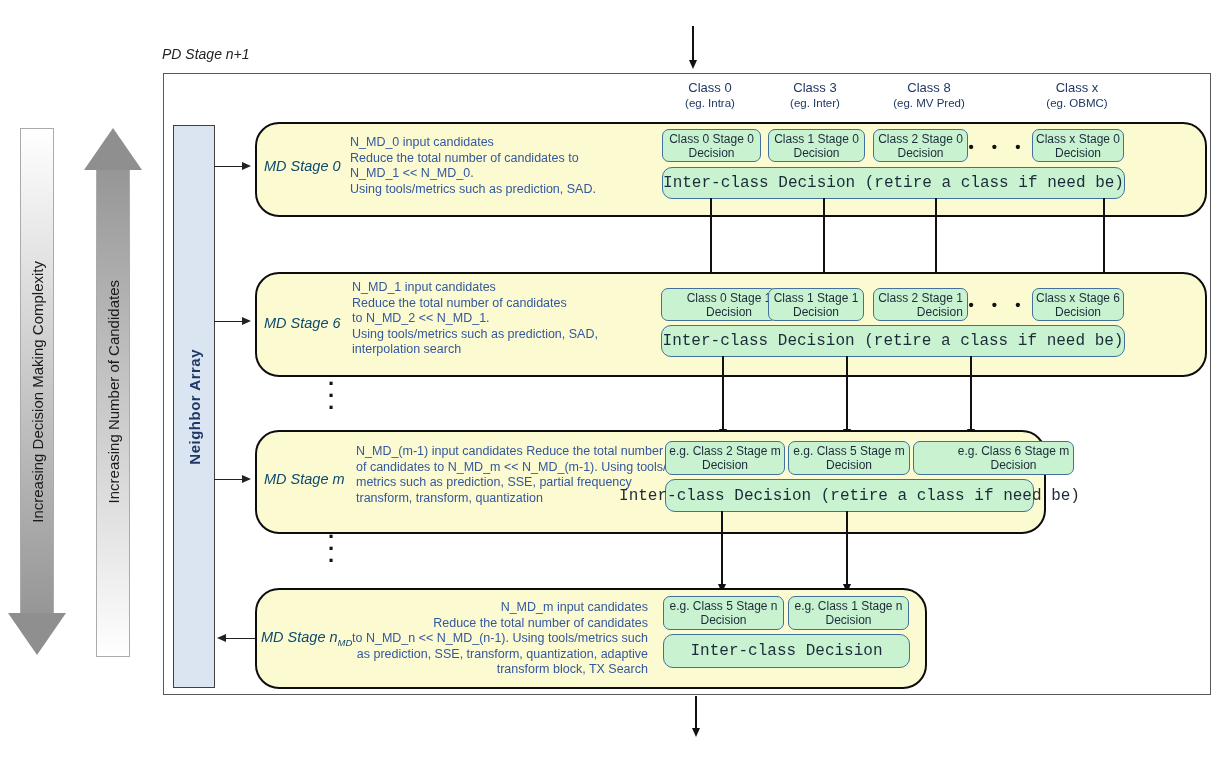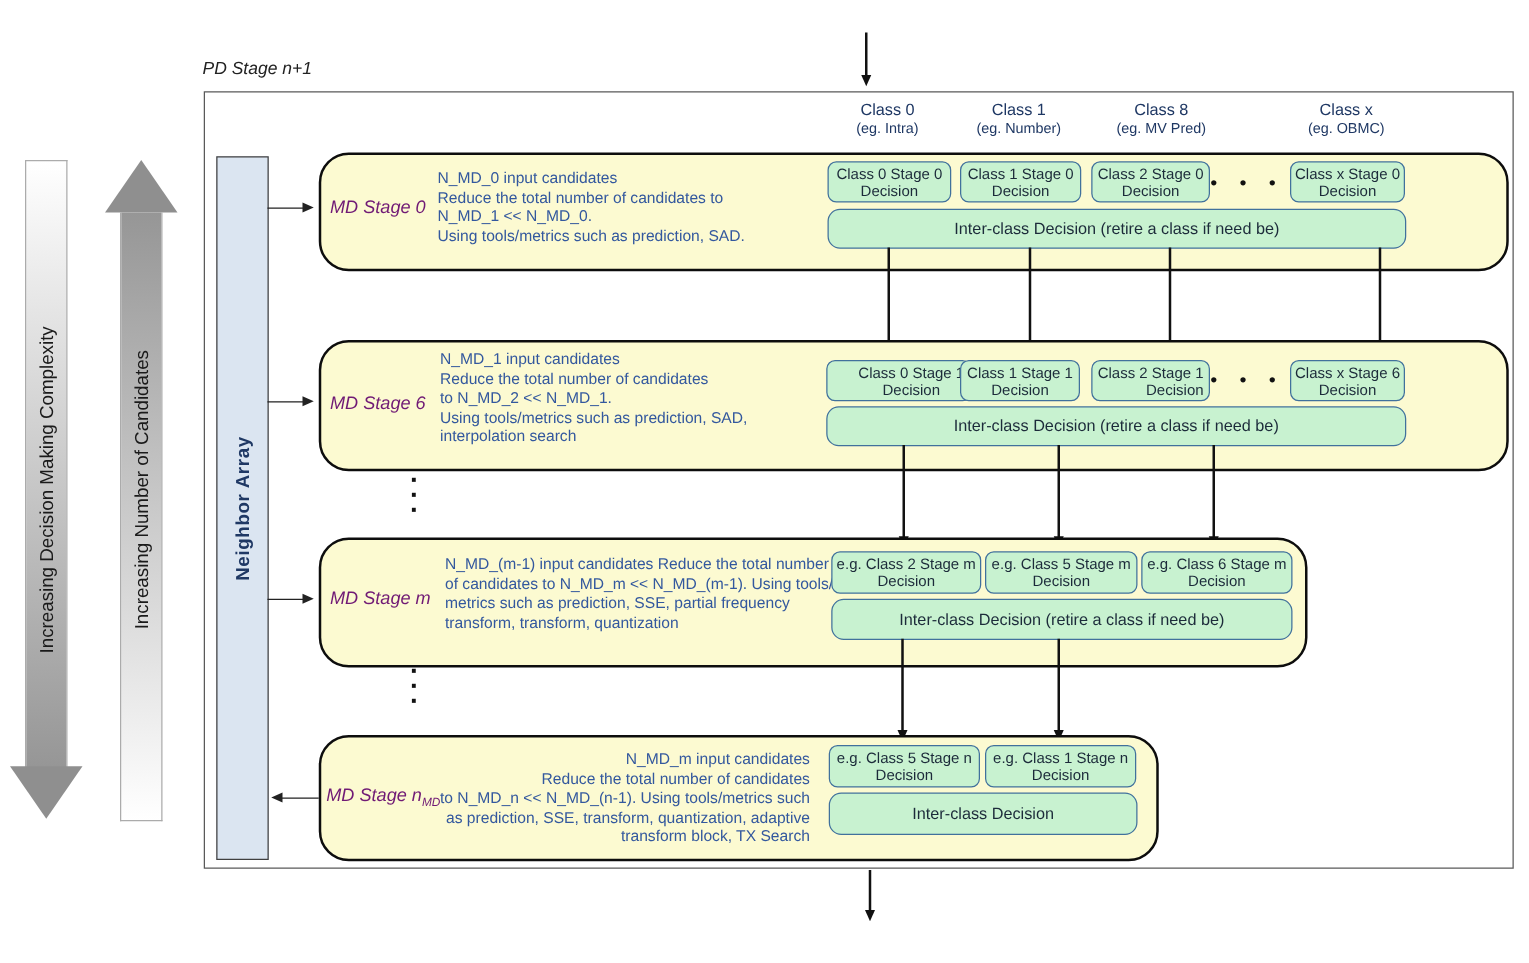--- a/index.html
+++ b/index.html
@@ -9,27 +9,27 @@
   .caption{font-style:italic;font-size:15px;color:#111;text-align:center;}
   .outer-box{border:1.6px solid #595959;background:transparent;}
   .pd-label{font-style:italic;font-size:14px;color:#222;}
   .hdr{text-align:center;color:#1f3864;}
   .hdr .name{font-size:13px;line-height:17px;display:block;}
   .hdr .ex{font-size:11.5px;line-height:14px;display:block;}
   .neighbor{background:#dbe5f1;border:1.4px solid #404040;display:flex;align-items:center;justify-content:center;}
   .vtext{writing-mode:vertical-rl;transform:rotate(180deg);}
   .neighbor .vtext{font-weight:bold;font-size:15px;color:#1f3864;letter-spacing:.5px;}
   .stage-box{background:#fcfad1;border:2.5px solid #0d0d0d;border-radius:24px;}
-  .stage-label{font-style:italic;font-size:14.5px;color:#701a75;white-space:nowrap;}
+  .stage-label{font-style:italic;font-size:14.5px;color:#0c4a6e;white-space:nowrap;}
   .stage-label sub{font-size:9.5px;}
   .desc{font-size:12.5px;line-height:15.6px;color:#33589e;white-space:pre-line;}
   .decision{background:#c8f2d0;border:1.5px solid #41719c;border-radius:7px;
             display:flex;align-items:center;justify-content:center;text-align:center;
             font-size:12px;line-height:14px;color:#1c2b3a;white-space:pre-line;}
-  .inter{font-size:13px;border-radius:10px;white-space:nowrap;}
+  .inter{font-size:16px;border-radius:10px;white-space:nowrap;font-family:Liberation Mono, monospace;}
   .varrow{width:0;border-left:2px solid #111;}
   .varrow::after{content:'';position:absolute;left:-5px;bottom:-9px;
                  border:4px solid transparent;border-top:9px solid #111;}
   .harrow{height:0;border-top:1.6px solid #222;}
   .harrow-right::after{content:'';position:absolute;right:-9px;top:-4.8px;
                  border:4px solid transparent;border-left:9px solid #222;}
   .harrow-left::after{content:'';position:absolute;left:-9px;top:-4.8px;
                  border:4px solid transparent;border-right:9px solid #222;}
   .dots-h{font-size:15px;font-weight:bold;letter-spacing:7px;color:#111;text-align:center;line-height:18px;}
   .dots-v{font-size:22px;font-weight:bold;color:#111;line-height:12px;white-space:pre-line;text-align:center;}
@@ -68,22 +68,22 @@
 
   <div class="abs neighbor" style="left:173px;top:125px;width:40px;height:561px;">
     <span class="vtext">Neighbor Array</span>
   </div>
 
   <div class="abs hdr" style="left:650px;top:79px;width:120px;">
     <span class="name">Class 0</span>
     <span class="ex">(eg. Intra)</span>
   </div>
   <div class="abs hdr" style="left:755px;top:79px;width:120px;">
-    <span class="name">Class 1</span>
-    <span class="ex">(eg. Number)</span>
+    <span class="name">Class 3</span>
+    <span class="ex">(eg. Inter)</span>
   </div>
   <div class="abs hdr" style="left:869px;top:79px;width:120px;">
     <span class="name">Class 8</span>
     <span class="ex">(eg. MV Pred)</span>
   </div>
   <div class="abs hdr" style="left:1017px;top:79px;width:120px;">
     <span class="name">Class x</span>
     <span class="ex">(eg. OBMC)</span>
   </div>
 
@@ -138,21 +138,21 @@
   <div class="abs stage-box" style="left:255px;top:430px;width:787px;height:100px;"></div>
   <div class="abs stage-label" style="left:264px;top:471px;">MD Stage m</div>
   <div class="abs desc" style="left:356px;top:444px;">N_MD_(m-1) input candidates Reduce the total number
 of candidates to N_MD_m &lt;&lt; N_MD_(m-1). Using tools/
 metrics such as prediction, SSE, partial frequency
 transform, transform, quantization</div>
   <div class="abs decision" style="left:665px;top:441px;width:118px;height:32px;">e.g. Class 2 Stage m
 Decision</div>
   <div class="abs decision" style="left:788px;top:441px;width:120px;height:32px;">e.g. Class 5 Stage m
 Decision</div>
-  <div class="abs decision" style="left:913px;top:441px;width:119px;height:32px;">e.g. Class 6 Stage m
+  <div class="abs decision" style="left:913px;top:441px;width:119px;height:32px;padding-left:40px;">e.g. Class 6 Stage m
 Decision</div>
   <div class="abs decision inter" style="left:665px;top:479px;width:367px;height:31px;">Inter-class Decision (retire a class if need be)</div>
 
   <div class="abs dots-v" style="left:328px;top:531px;">·
 ·
 ·</div>
 
   <div class="abs varrow" style="left:721px;top:511px;height:77px;"></div>
   <div class="abs varrow" style="left:846px;top:511px;height:77px;"></div>
 

